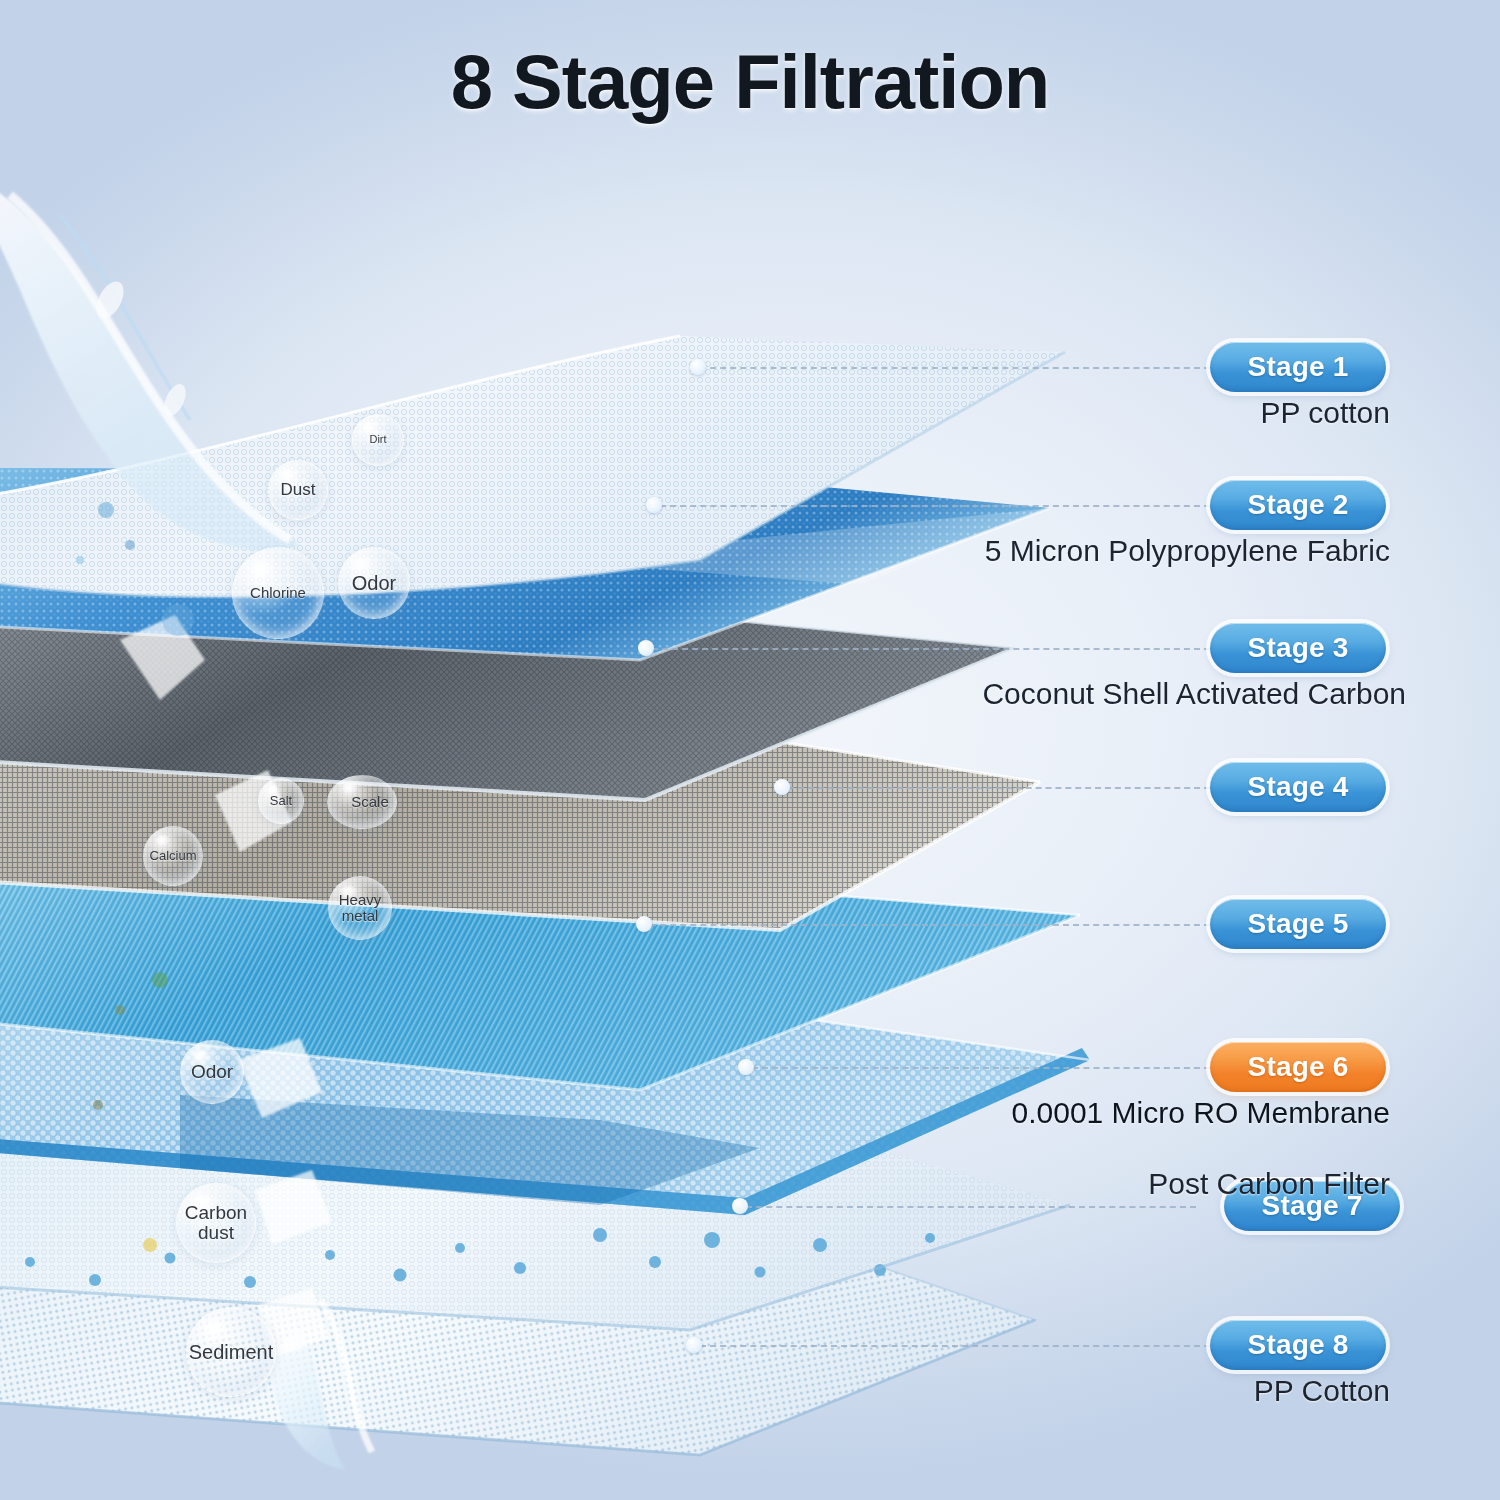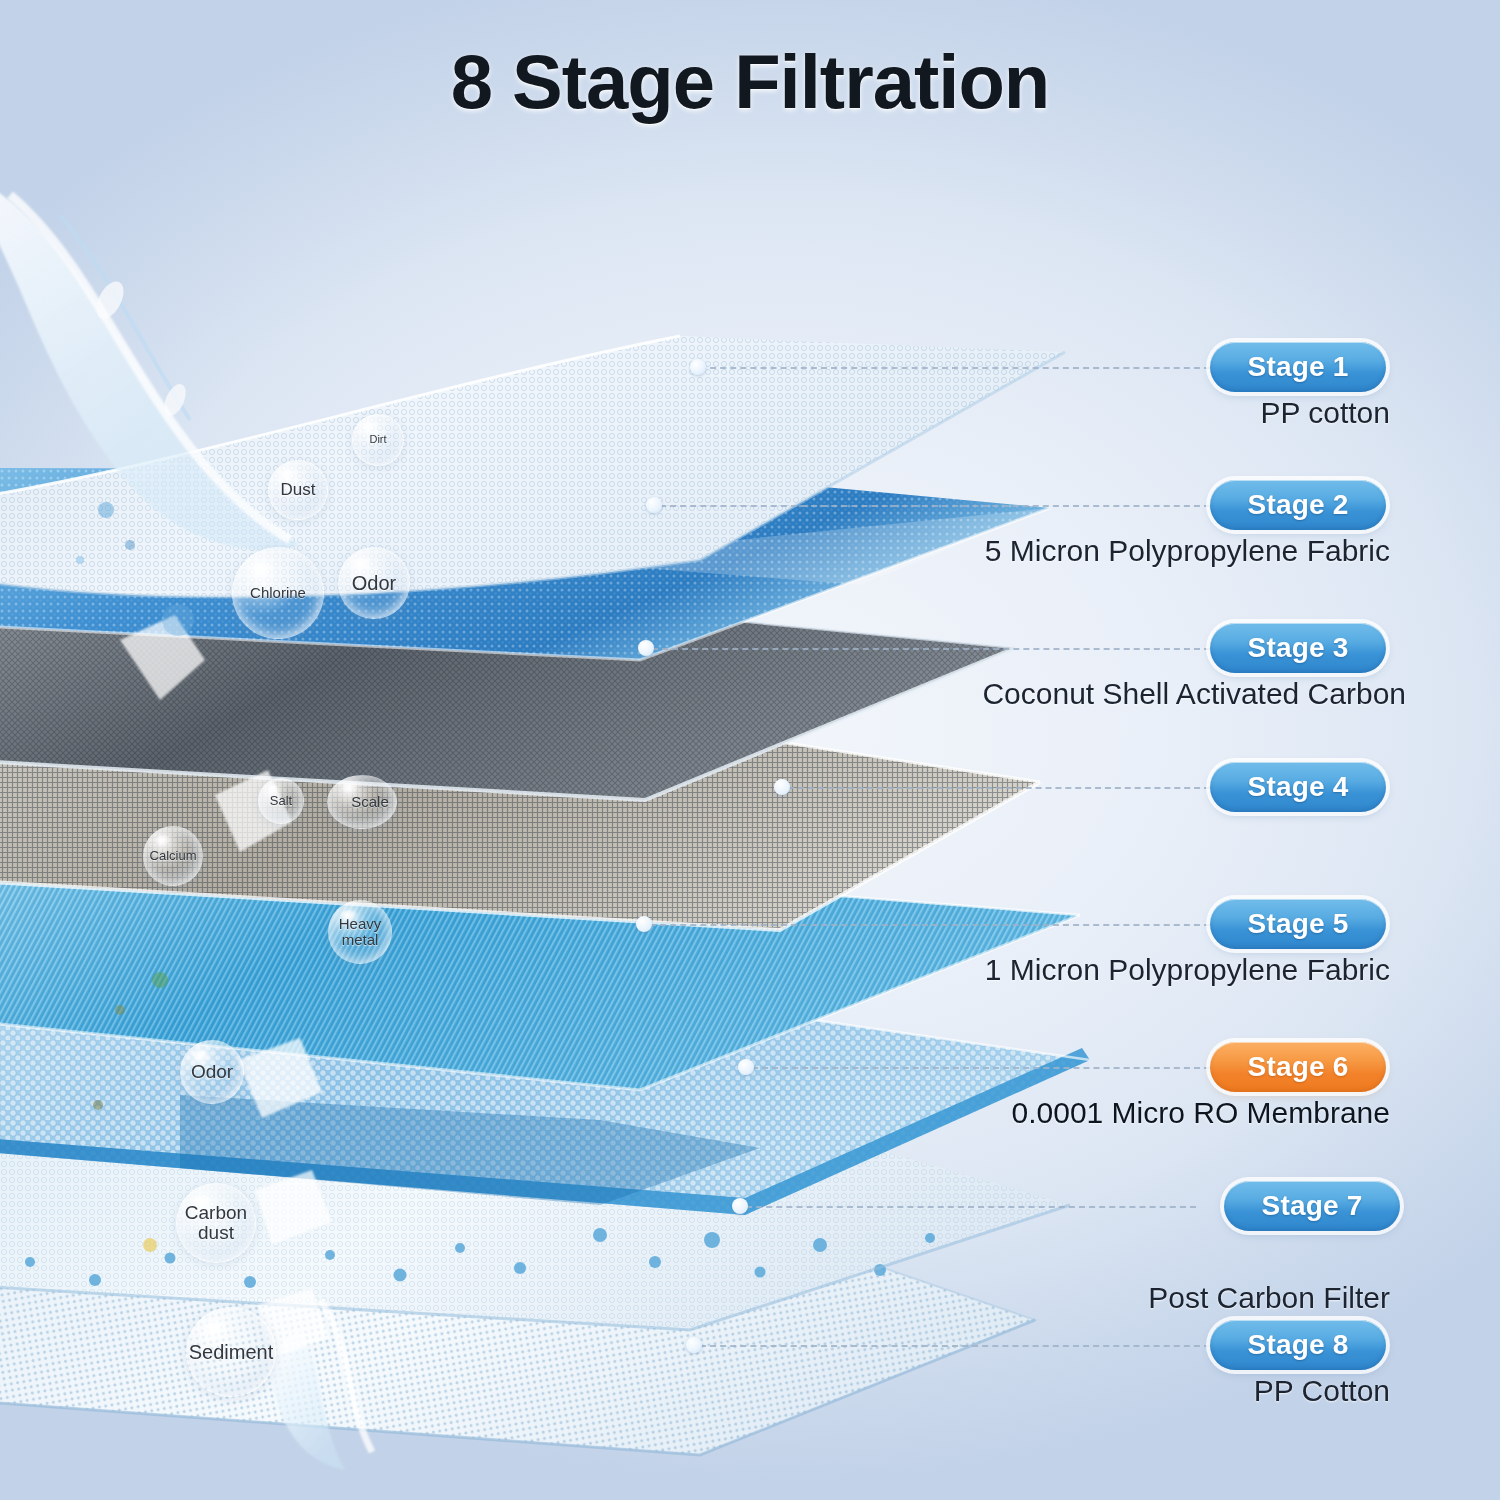--- a/index.html
+++ b/index.html
@@ -310,21 +310,21 @@
       </div>
       <div class="bubble" style="left: 258px; top: 778px; width: 44px; height: 44px; font-size: 13px;">
         <span><span>Salt</span></span>
       </div>
       <div class="bubble" style="left: 327px; top: 775px; width: 52px; height: 52px; font-size: 15px; padding-left: 16px;">
         <span><span>Scale</span></span>
       </div>
       <div class="bubble" style="left: 143px; top: 826px; width: 58px; height: 58px; font-size: 13px;">
         <span><span>Calcium</span></span>
       </div>
-      <div class="bubble" style="left: 328px; top: 900px; width: 62px; height: 62px; font-size: 15px;">
+      <div class="bubble" style="left: 328px; top: 876px; width: 62px; height: 62px; font-size: 15px;">
         <span><span>Heavy</span><br><span>metal</span></span>
       </div>
       <div class="bubble" style="left: 180px; top: 1040px; width: 62px; height: 62px; font-size: 19px;">
         <span><span>Odor</span></span>
       </div>
       <div class="bubble" style="left: 176px; top: 1183px; width: 78px; height: 78px; font-size: 19px;">
         <span><span>Carbon</span><br><span>dust</span></span>
       </div>
       <div class="bubble" style="left: 186px; top: 1307px; width: 88px; height: 88px; font-size: 20px;">
         <span><span>Sediment</span></span>
@@ -343,28 +343,27 @@
       <div class="leader" style="left: 652px; top: 648px; width: 558px;"></div>
       <div class="anchor" style="left: 638px; top: 640px;"></div>
       <div class="pill" style="top: 623px; right: 114px;">Stage 3</div>
       <div class="desc" style="top: 677px; right: 94px;">Coconut Shell Activated Carbon</div>
       <div class="leader" style="left: 788px; top: 787px; width: 422px;"></div>
       <div class="anchor" style="left: 774px; top: 779px;"></div>
       <div class="pill" style="top: 762px; right: 114px;">Stage 4</div>
       <div class="leader" style="left: 650px; top: 924px; width: 560px;"></div>
       <div class="anchor" style="left: 636px; top: 916px;"></div>
       <div class="pill" style="top: 899px; right: 114px;">Stage 5</div>
-      <div class="desc" style="top: 953px; right: 110px;">1 Micron Polypropylene Fabric</div>
       <div class="leader" style="left: 752px; top: 1067px; width: 458px;"></div>
       <div class="anchor" style="left: 738px; top: 1059px;"></div>
       <div class="pill orange" style="top: 1042px; right: 114px;">Stage 6</div>
       <div class="desc bold" style="top: 1096px; right: 110px;">0.0001 Micro RO Membrane</div>
       <div class="leader" style="left: 746px; top: 1206px; width: 450px;"></div>
       <div class="anchor" style="left: 732px; top: 1198px;"></div>
       <div class="pill" style="top: 1181px; right: 100px;">Stage 7</div>
-      <div class="desc" style="top: 1281px; right: 110px; margin-left: 21px;">Post Carbon Filter</div>
+      <div class="desc" style="top: 1167px; right: 110px; margin-left: 21px;">Post Carbon Filter</div>
       <div class="leader" style="left: 700px; top: 1345px; width: 510px;"></div>
       <div class="anchor" style="left: 686px; top: 1337px;"></div>
       <div class="pill" style="top: 1320px; right: 114px;">Stage 8</div>
       <div class="desc" style="top: 1374px; right: 110px;">PP Cotton</div>
     </div>
 
 </div>
 
 </body></html>

